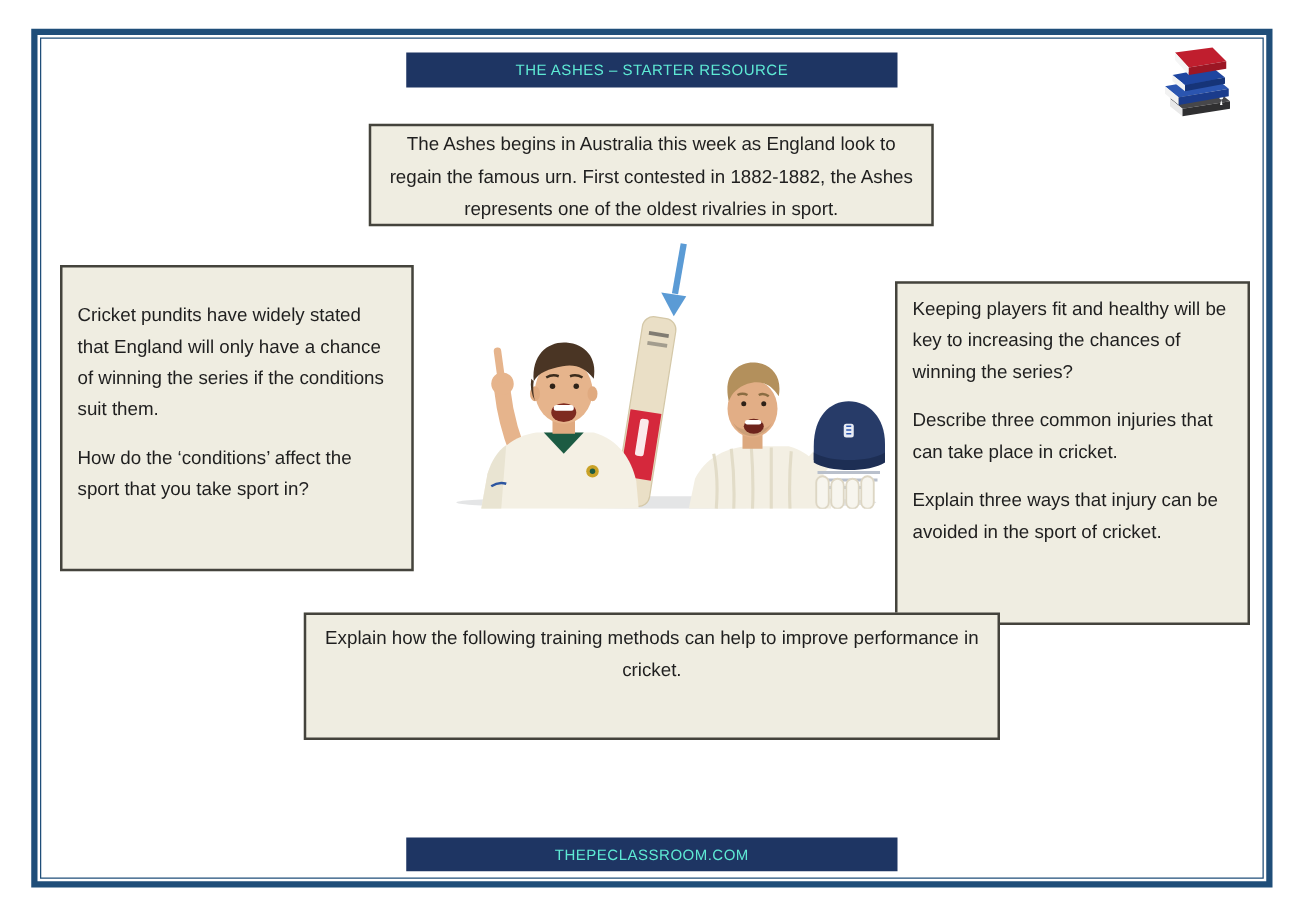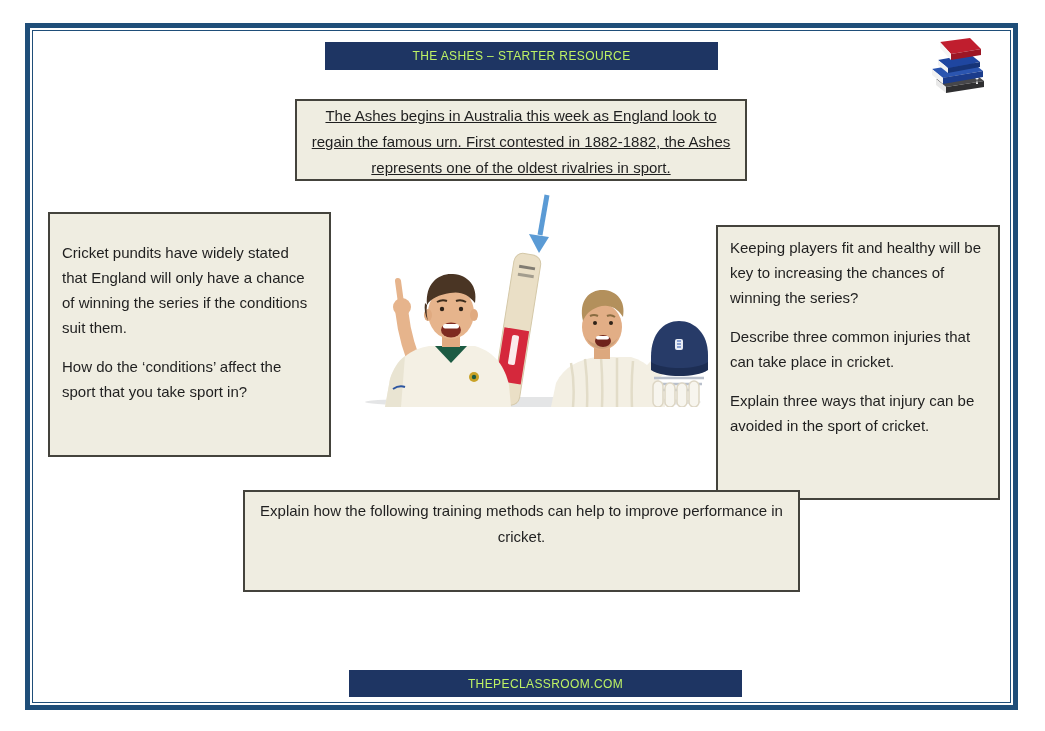--- a/index.html
+++ b/index.html
@@ -12,35 +12,35 @@
     overflow:hidden;
   }
   .frame{
     position:absolute;left:25px;top:23px;width:993px;height:687px;
     border:5px solid #1F4E79;box-sizing:border-box;
   }
   .frame-inner{
     position:absolute;inset:2px;border:1px solid #1F4E79;
   }
   .banner{
-    position:absolute;background:#1E3563;color:#bef264;
+    position:absolute;background:#1E3563;color:#5eead4;
     display:flex;align-items:center;justify-content:center;
     font-size:12px;letter-spacing:0.4px;
   }
   .banner-top{left:325px;top:42px;width:393px;height:28px;}
-  .banner-bottom{left:325px;top:670px;width:393px;height:27px;margin-left:24px;}
+  .banner-bottom{left:325px;top:670px;width:393px;height:27px;}
   .box{
     position:absolute;background:#EFEDE1;border:2px solid #44433C;
     box-sizing:border-box;font-size:15px;color:#1f1f1f;overflow:hidden;
   }
   .box p{margin:0 0 14px 0;}
   .box p:last-child{margin-bottom:0;}
   .intro-box{
     left:295px;top:99px;width:452px;height:82px;
-    text-align:center;line-height:26px;padding:2px 10px;text-decoration:underline;
+    text-align:center;line-height:26px;padding:2px 10px;
   }
   .left-box{
     left:48px;top:212px;width:283px;height:245px;
     line-height:25px;padding:26px 12px;
   }
   .right-box{
     left:716px;top:225px;width:284px;height:275px;
     line-height:25px;padding:8px 12px;
   }
   .training-box{

